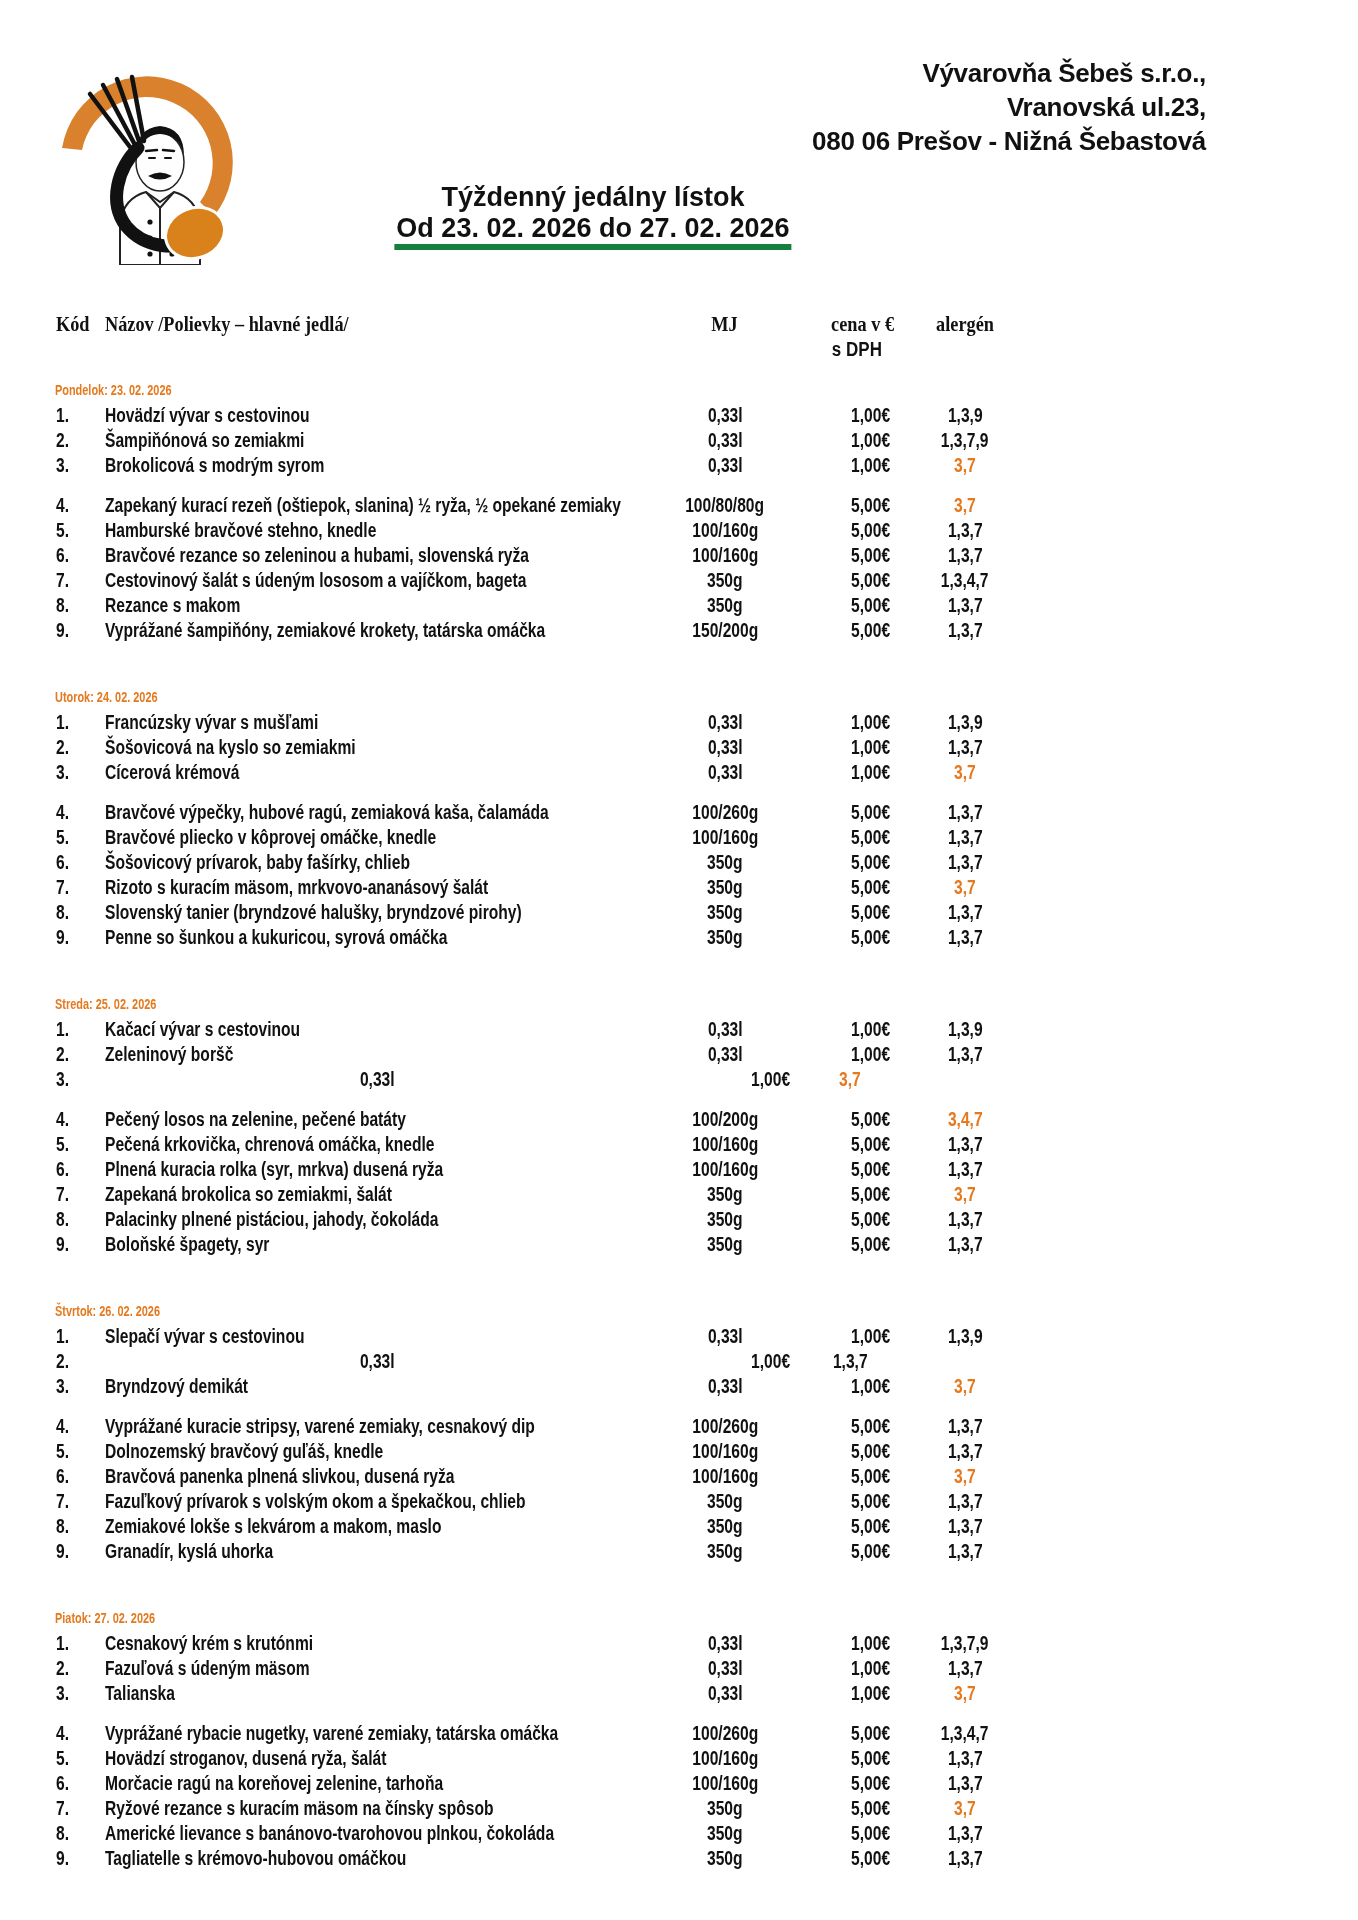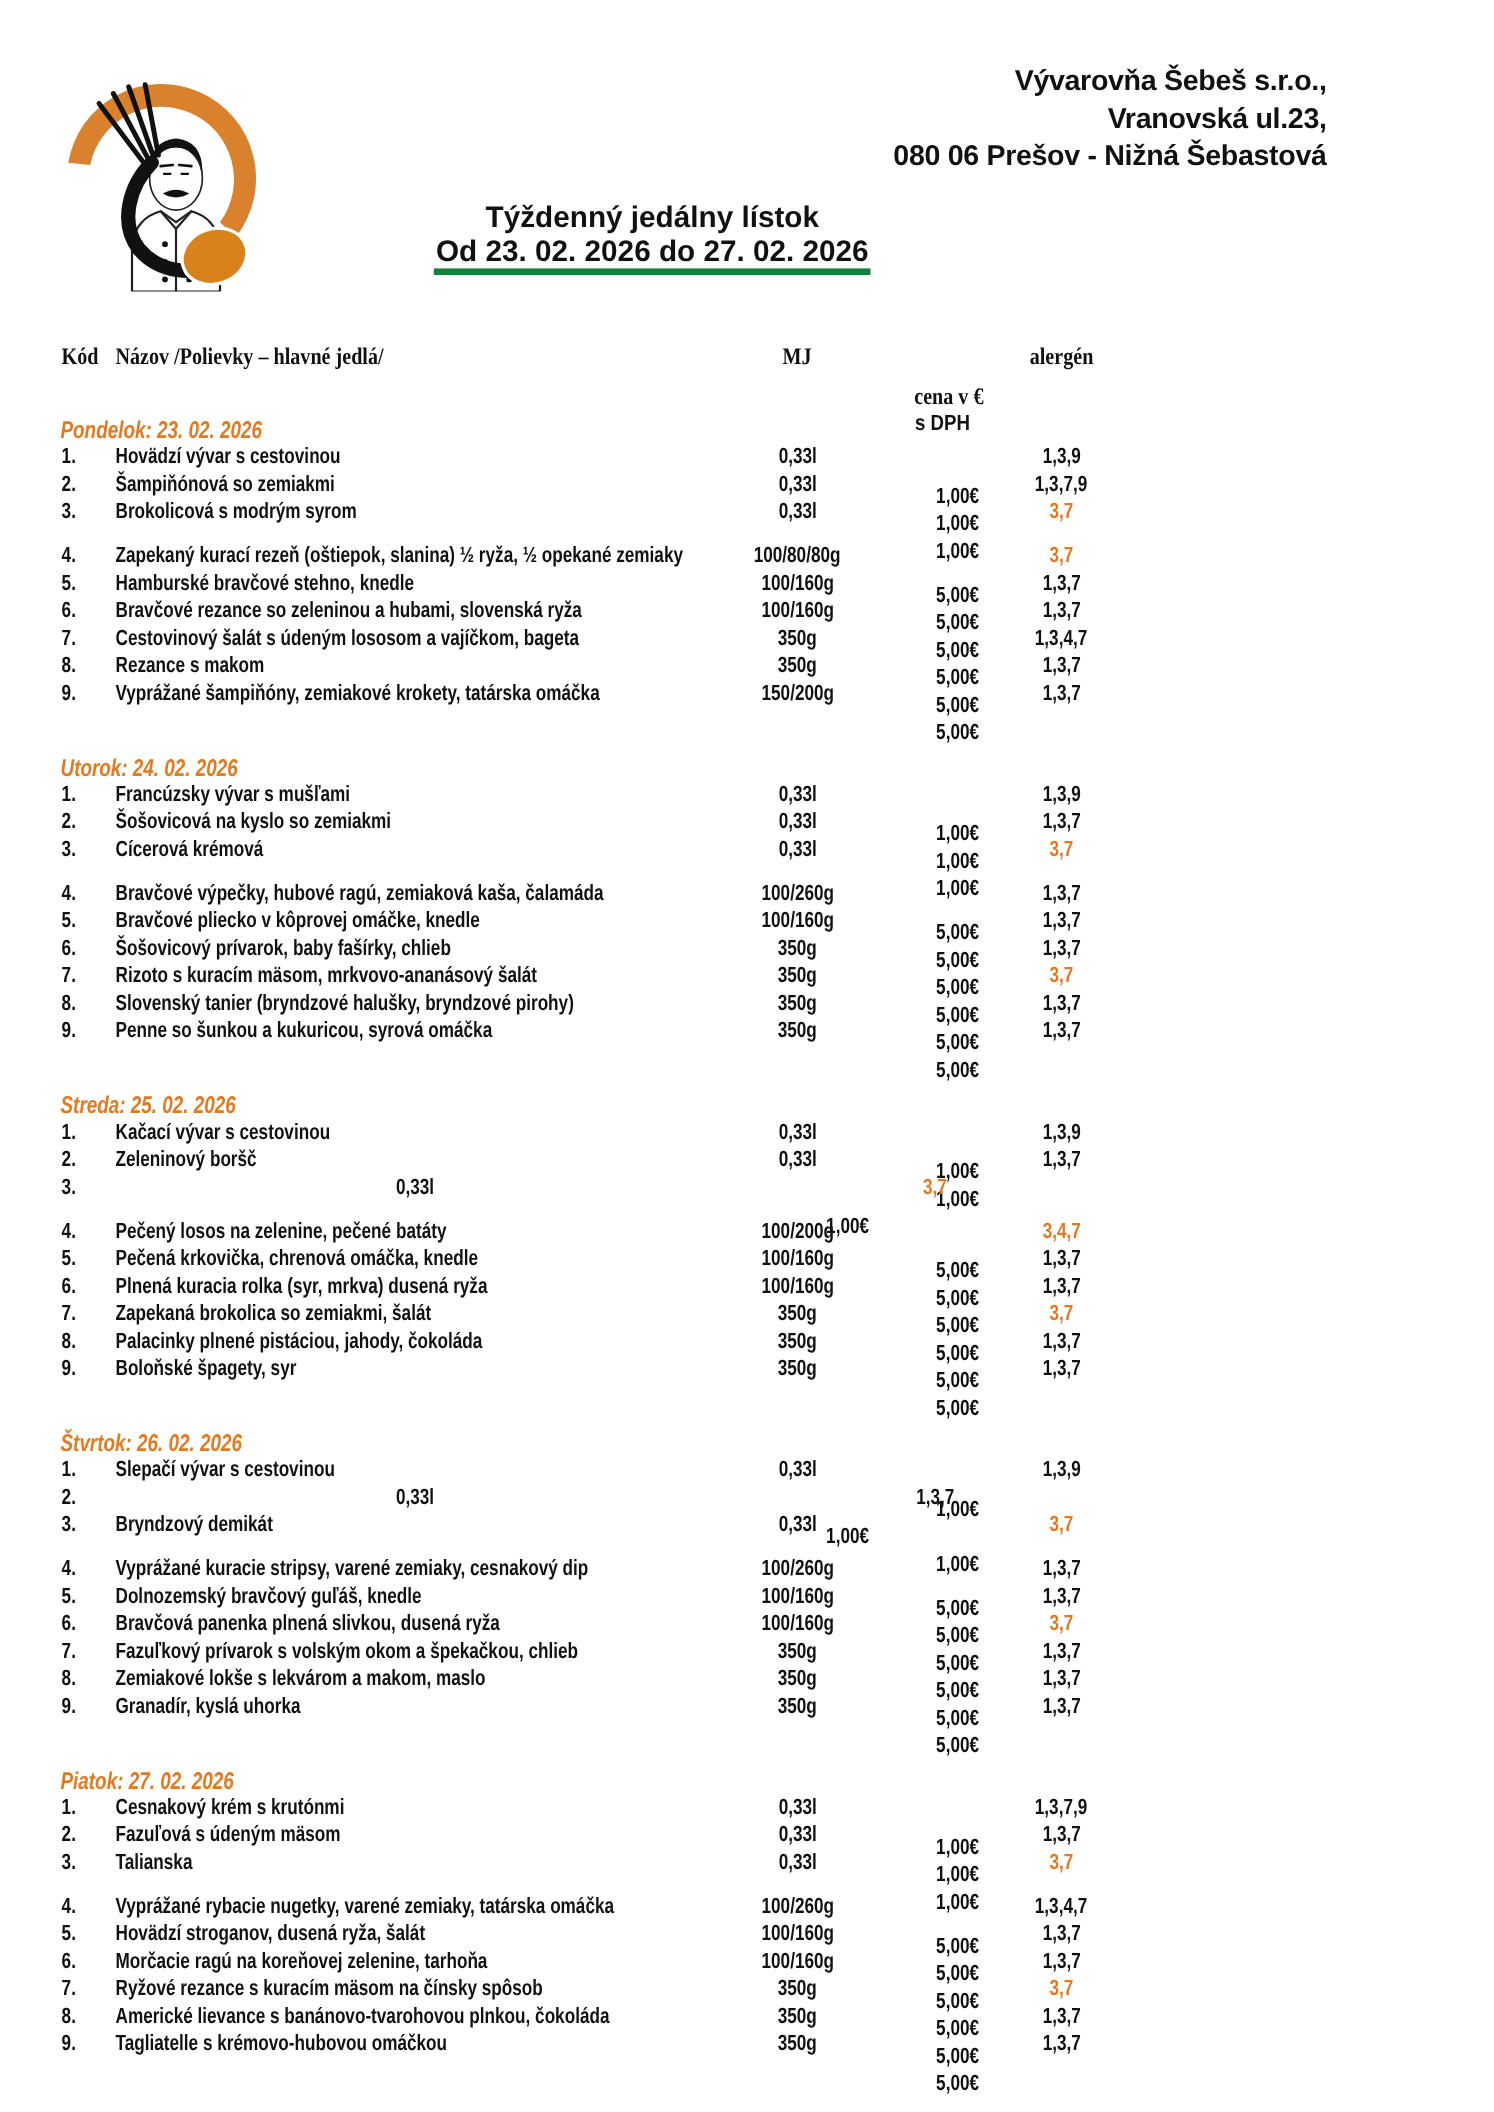--- a/index.html
+++ b/index.html
@@ -32,28 +32,28 @@
   .c-price .hx{transform-origin:100% 50%;}
   .c-allergen .hx{transform-origin:50% 50%;}
   .sdph{font-family:"Liberation Sans",sans-serif;font-size:20px;padding-right:12px;}
   
   .trow{height:25px;font-weight:bold;font-size:20px;line-height:25px;}
   .tx{display:inline-block;transform:scaleX(.78);transform-origin:0 50%;white-space:nowrap;}
   .c-code{padding-left:1px;}
   .c-name{overflow:visible;}
   .c-mj{text-align:center;}
   .c-mj .tx{transform-origin:50% 50%;}
-  .c-price{text-align:right;padding-right:10px;margin-top:36px;}
+  .c-price{text-align:right;padding-right:10px;}
   .c-price .tx{transform-origin:100% 50%;}
   .c-allergen{text-align:center;}
   .c-allergen .tx{transform-origin:50% 50%;}
   
   .day{margin-top:42px;}
   .day:first-of-type{margin-top:16px;}
-  .day-label{margin:0;font-size:22px;line-height:25px;font-weight:bold;color:var(--accent);height:25px;font-style:italic;}
+  .day-label{margin:0;font-size:14px;line-height:25px;font-weight:bold;color:var(--accent);height:25px;}
   .day-label .tx{transform-origin:0 50%;}
   .mains{margin-top:15px;}
   .hl{color:var(--accent);}
 </style>
 </head>
 <body>
 
 <div class="page">
 
   <svg class="logo" viewBox="0 0 182 215" xmlns="http://www.w3.org/2000/svg">

